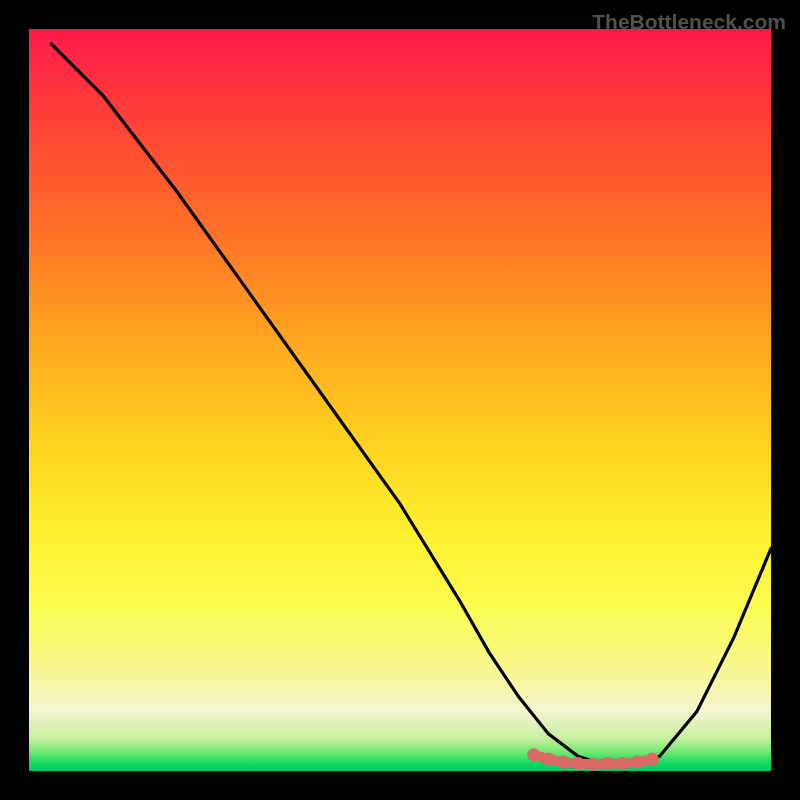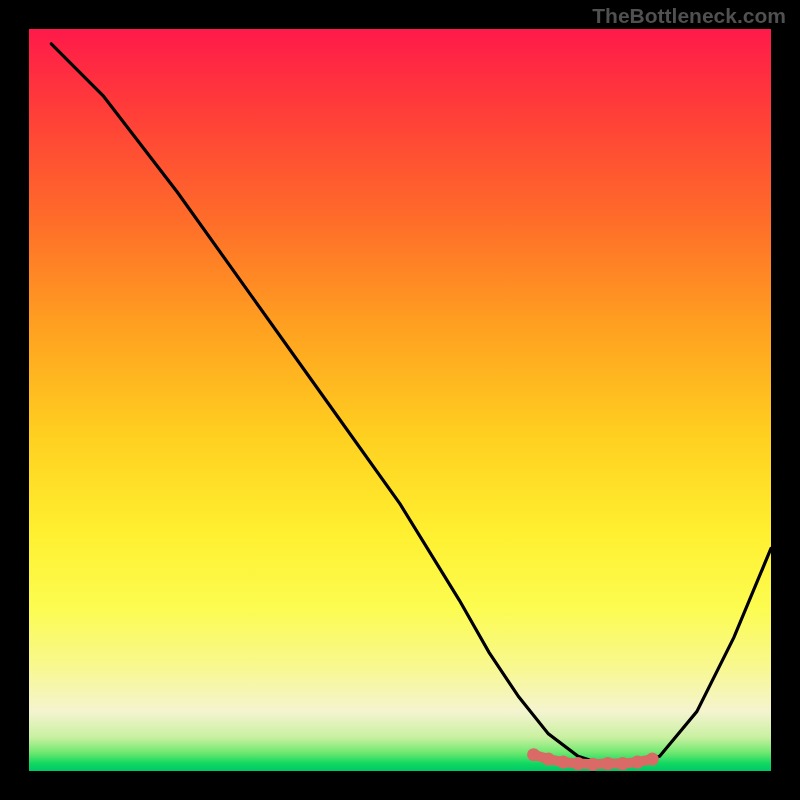--- a/index.html
+++ b/index.html
@@ -6,21 +6,21 @@
   body {
     width: 800px;
     height: 800px;
     background: #000;
     position: relative;
     font-family: Arial, sans-serif;
     overflow: hidden;
   }
   .watermark {
     position: absolute;
-    top: 4px;
+    top: 10px;
     right: 14px;
     color: #505050;
     font-size: 21px;
     font-weight: bold;
     z-index: 10;
   }
   .plot-area {
     position: absolute;
     left: 29px;
     top: 29px;

